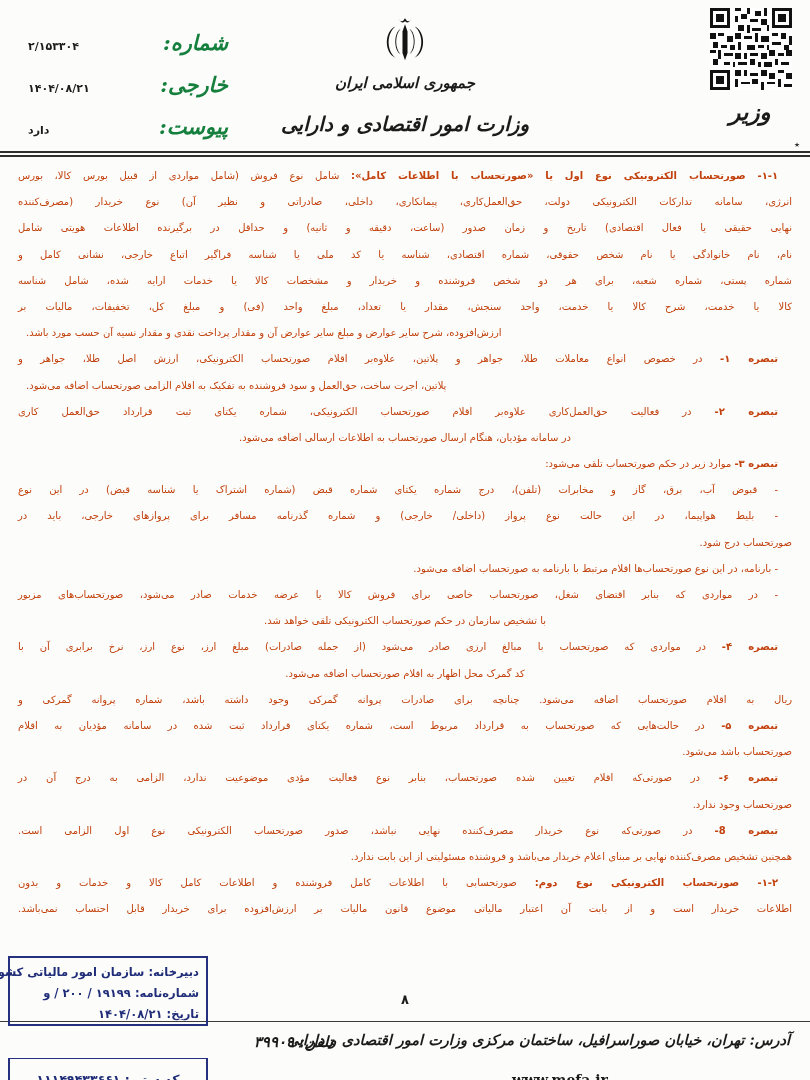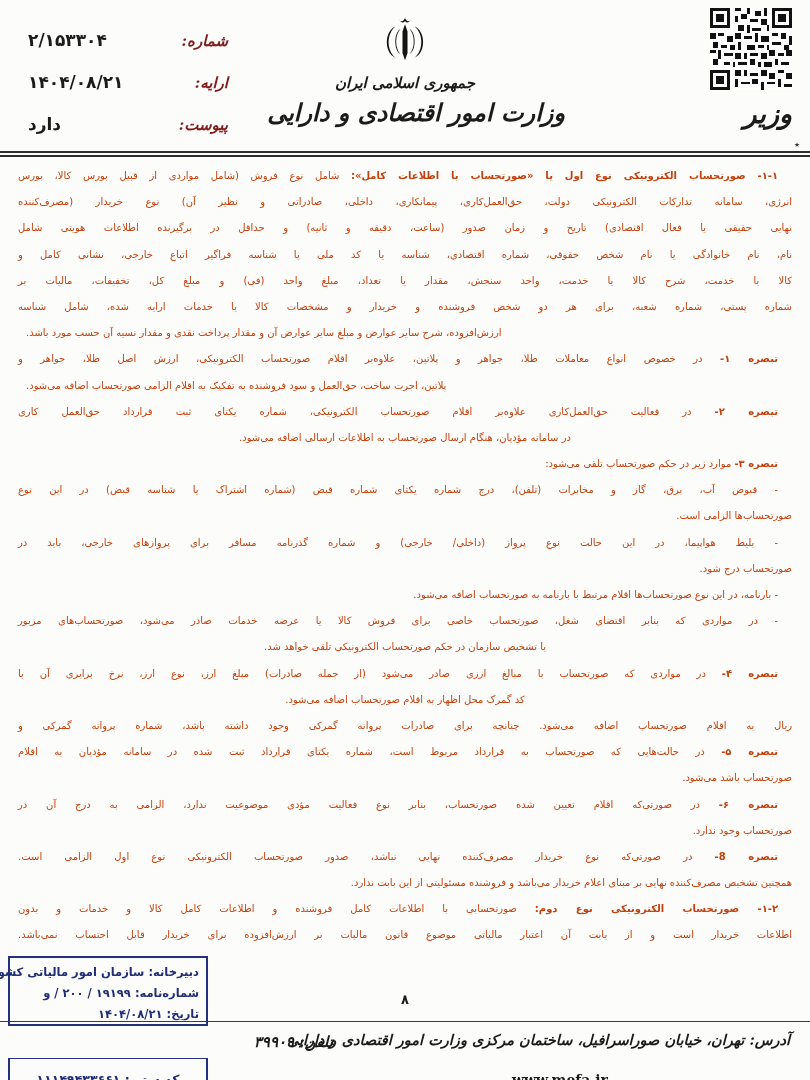--- a/index.html
+++ b/index.html
@@ -8,31 +8,31 @@
     position:relative; width:810px; height:1080px; overflow:hidden;
     background:#fcfcfb; color:#1b1b1b;
     font-family:"DejaVu Sans", sans-serif;
     direction:rtl;
   }
   .abs { position:absolute; }
 
   
   .meta-block { top:30px; left:28px; width:200px; }
   .meta-row { display:flex; justify-content:space-between; align-items:baseline; height:42px; direction:rtl; }
-  .meta-label { font-family:"DejaVu Serif", serif; font-style:italic; font-weight:700; font-size:15px; color:#7f1d1d; }
-  .meta-value { font-weight:700; font-size:17px; letter-spacing:.5px; }
+  .meta-label { font-family:"DejaVu Serif", serif; font-style:italic; font-weight:700; font-size:21px; color:#15803d; }
+  .meta-value { font-weight:700; font-size:11px; letter-spacing:.5px; }
 
   .center-block { top:10px; left:50%; transform:translateX(-50%); text-align:center; width:320px; }
   .emblem { display:block; margin:0 auto 2px auto; }
   .gov-line1 { font-family:"DejaVu Serif", serif; font-style:italic; font-weight:700; font-size:15px; }
-  .gov-line2 { font-family:"DejaVu Serif", serif; font-style:italic; font-weight:700; font-size:24px; margin-top:6px; letter-spacing:1px;text-align:right; }
+  .gov-line2 { font-family:"DejaVu Serif", serif; font-style:italic; font-weight:700; font-size:20px; margin-top:20px; letter-spacing:1px; }
 
   .qr-block { top:8px; right:18px; width:84px; text-align:center; }
   .qr { width:82px; height:82px; display:block; }
-  .signer { font-family:"DejaVu Serif", serif; font-style:italic; font-weight:700; font-size:27px; margin-top:8px;text-align:right; }
+  .signer { font-family:"DejaVu Serif", serif; font-style:italic; font-weight:700; font-size:23px; margin-top:8px; }
   .corner-mark { top:138px; right:10px; font-size:11px; color:#333; }
 
   .double-rule { top:151px; left:0; width:810px; height:6px;
     border-top:2px solid #2e2e2e; border-bottom:2px solid #2e2e2e; }
 
   
   .body-text { top:163px; right:18px; left:18px; font-size:10px; color:#c2410c; }
   .ln { height:26.2px; line-height:26.2px; white-space:nowrap; overflow:visible; direction:rtl; }
   .ln-full   { text-align:justify; text-align-last:justify; white-space:normal; }
   .ln-right  { }
@@ -61,21 +61,21 @@
 </style>
 </head>
 <body>
 
 <div class="abs meta-block">
   <div class="meta-row">
     <span class="meta-label">شماره:</span>
     <span class="meta-value">۲/۱۵۳۳۰۴</span>
   </div>
   <div class="meta-row">
-    <span class="meta-label">ارایه:</span>
+    <span class="meta-label">خارجی:</span>
     <span class="meta-value">۱۴۰۴/۰۸/۲۱</span>
   </div>
   <div class="meta-row">
     <span class="meta-label">پیوست:</span>
     <span class="meta-value">دارد</span>
   </div>
 </div>
 
 <div class="abs center-block">
   <svg class="emblem" width="60" height="62" viewBox="0 0 100 100" aria-hidden="true">
@@ -174,30 +174,29 @@
 <span class="abs corner-mark">٭</span>
 
 <div class="abs double-rule"></div>
 
 <main class="abs body-text">
   <div>
       <div class="ln ln-full indent"><span class="b">۱-۱- صورتحساب الکترونیکی نوع اول یا «صورتحساب با اطلاعات کامل»:</span> شامل نوع فروش (شامل مواردی از قبیل بورس کالا، بورس</div>
       <div class="ln ln-full">انرژی، سامانه تدارکات الکترونیکی دولت، حق‌العمل‌کاری، پیمانکاری، داخلی، صادراتی و نظیر آن) نوع خریدار (مصرف‌کننده</div>
       <div class="ln ln-full">نهایی حقیقی یا فعال اقتصادی) تاریخ و زمان صدور (ساعت، دقیقه و ثانیه) و حداقل در برگیرنده اطلاعات هویتی شامل</div>
       <div class="ln ln-full">نام، نام خانوادگی یا نام شخص حقوقی، شماره اقتصادی، شناسه یا کد ملی یا شناسه فراگیر اتباع خارجی، نشانی کامل و</div>
+      <div class="ln ln-full">شماره پستی، شماره شعبه، برای هر دو شخص فروشنده و خریدار و مشخصات کالا یا خدمات ارایه شده، شامل شناسه</div>
       <div class="ln ln-full">کالا یا خدمت، شرح کالا یا خدمت، واحد سنجش، مقدار یا تعداد، مبلغ واحد (فی) و مبلغ کل، تخفیفات، مالیات بر</div>
-      <div class="ln ln-full">شماره پستی، شماره شعبه، برای هر دو شخص فروشنده و خریدار و مشخصات کالا یا خدمات ارایه شده، شامل شناسه</div>
       <div class="ln ln-left">ارزش‌افزوده، شرح سایر عوارض و مبلغ سایر عوارض آن و مقدار پرداخت نقدی و مقدار نسیه آن حسب مورد باشد.</div>
       <div class="ln ln-full indent"><span class="b">تبصره ۱-</span> در خصوص انواع معاملات طلا، جواهر و پلاتین، علاوه‌بر اقلام صورتحساب الکترونیکی، ارزش اصل طلا، جواهر و</div>
       <div class="ln ln-left">پلاتین، اجرت ساخت، حق‌العمل و سود فروشنده به تفکیک به اقلام الزامی صورتحساب اضافه می‌شود.</div>
       <div class="ln ln-full indent"><span class="b">تبصره ۲-</span> در فعالیت حق‌العمل‌کاری علاوه‌بر اقلام صورتحساب الکترونیکی، شماره یکتای ثبت قرارداد حق‌العمل کاری</div>
       <div class="ln ln-center">در سامانه مؤدیان، هنگام ارسال صورتحساب به اطلاعات ارسالی اضافه می‌شود.</div>
       <div class="ln ln-right indent"><span class="b">تبصره ۳-</span> موارد زیر در حکم صورتحساب تلقی می‌شود:</div>
       <div class="ln ln-full indent">- قبوض آب، برق، گاز و مخابرات (تلفن)، درج شماره یکتای شماره قبض (شماره اشتراک یا شناسه قبض) در این نوع</div>
-      <div class="ln ln-right">صورتحساب‌ها الزامی است.</div>
       <div class="ln ln-full indent">- بلیط هواپیما، در این حالت نوع پرواز (داخلی/ خارجی) و شماره گذرنامه مسافر برای پروازهای خارجی، باید در</div>
       <div class="ln ln-right">صورتحساب درج شود.</div>
       <div class="ln ln-right indent">- بارنامه، در این نوع صورتحساب‌ها اقلام مرتبط با بارنامه به صورتحساب اضافه می‌شود.</div>
       <div class="ln ln-full indent">- در مواردی که بنابر اقتضای شغل، صورتحساب خاصی برای فروش کالا یا عرضه خدمات صادر می‌شود، صورتحساب‌های مزبور</div>
       <div class="ln ln-center">با تشخیص سازمان در حکم صورتحساب الکترونیکی تلقی خواهد شد.</div>
       <div class="ln ln-full indent"><span class="b">تبصره ۴-</span> در مواردی که صورتحساب با مبالغ ارزی صادر می‌شود (از جمله صادرات) مبلغ ارز، نوع ارز، نرخ برابری آن با</div>
       <div class="ln ln-center">کد گمرک محل اظهار به اقلام صورتحساب اضافه می‌شود.</div>
       <div class="ln ln-full">ریال به اقلام صورتحساب اضافه می‌شود. چنانچه برای صادرات پروانه گمرکی وجود داشته باشد، شماره پروانه گمرکی و</div>
       <div class="ln ln-full indent"><span class="b">تبصره ۵-</span> در حالت‌هایی که صورتحساب به قرارداد مربوط است، شماره یکتای قرارداد ثبت شده در سامانه مؤدیان به اقلام</div>
       <div class="ln ln-right">صورتحساب باشد می‌شود.</div>

